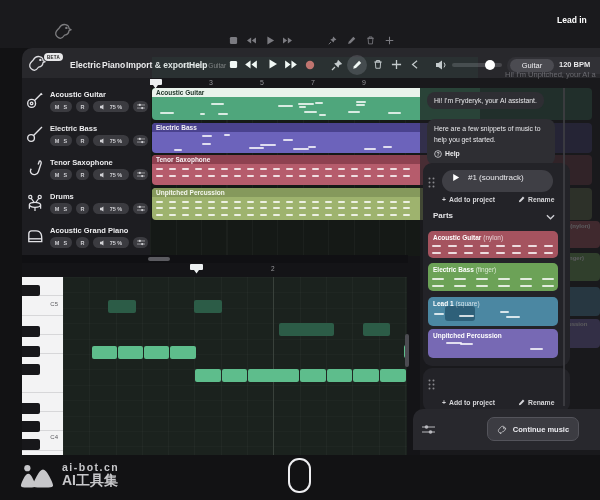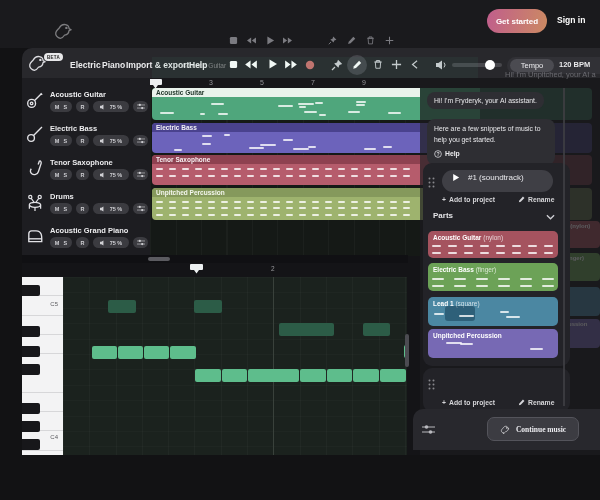--- a/index.html
+++ b/index.html
@@ -31,21 +31,21 @@
   .helprow{display:flex;align-items:center;gap:3px;margin-top:4px;font-weight:700;}
   .card{position:absolute;background:#232328;border-radius:9px;z-index:7;}
   .card1{left:423px;top:163px;width:147px;height:203px;}
   .card2{left:423px;top:368px;width:147px;height:44px;}
   .snippet-pill{position:absolute;left:19px;width:111px;height:22px;border:none;border-radius:11px;background:#3f3f45;
      color:#e8e8eb;font-size:8px;font-family:inherit;display:flex;align-items:center;gap:8px;padding:0 0 7px 10px;cursor:pointer;}
   .action{position:absolute;display:flex;align-items:center;gap:3px;font-size:6.8px;font-weight:700;color:#d5d5d8;cursor:pointer;white-space:nowrap;}
   .partshdr{position:absolute;left:10px;top:48px;font-size:8px;font-weight:600;color:#e3e3e6;}
   .contbar{position:absolute;left:413px;top:409px;width:187px;height:41px;background:#28282d;border-top-left-radius:10px;z-index:7;}
   .contbtn{position:absolute;left:74px;top:8px;width:92px;height:24px;border-radius:7px;background:#3c3c42;border:1px solid #54545b;
-     color:#ececf0;font-size:7.5px;font-weight:700;font-family:Liberation Serif, serif;display:flex;align-items:center;justify-content:center;gap:5px;cursor:pointer;}
+     color:#ececf0;font-size:7.5px;font-weight:700;font-family:Liberation Sans, sans-serif;display:flex;align-items:center;justify-content:center;gap:5px;cursor:pointer;}
   .vline{position:absolute;left:563px;top:88px;width:2px;height:318px;background:#3e3e43;opacity:.85;z-index:8;}
   
   .tl-bg{position:absolute;left:150px;top:78px;width:270px;height:178px;background:#151916;
      background-image:repeating-linear-gradient(90deg,rgba(255,255,255,.03) 0 1px,transparent 1px 25.5px);z-index:1;}
   .tl-ruler{position:absolute;left:150px;top:78px;width:270px;height:10px;background:#17171a;z-index:2;}
   .tracks-panel{position:absolute;left:22px;top:78px;width:128px;height:178px;background:#1d1d21;z-index:3;}
   .hscroll-track{position:absolute;left:22px;top:255px;width:386px;height:8px;background:#101013;z-index:3;}
   .hscroll-handle{position:absolute;left:148px;top:257px;width:22px;height:4px;background:#5b5b60;border-radius:2px;z-index:3;}
   .pr-ruler{position:absolute;left:22px;top:263px;width:386px;height:14px;background:#141417;z-index:3;}
   .piano{position:absolute;left:22px;top:277px;width:41px;height:178px;background:#f3f3f4;z-index:3;
@@ -519,21 +519,21 @@
     </div>
   <div class="ti" id="tb-vol" style="left:436px;top:60px;width:12px;height:10px;color:#cfcfd4;">
       <svg viewBox="0 0 12 10" style="display:block;width:100%;height:100%">
         <path d="M0 3h2.4L6 .4v9.2L2.4 7H0z" fill="currentColor"></path>
         <path d="M8 2.6q2.2 2.4 0 4.8" stroke="currentColor" fill="none" stroke-width="1"></path>
       </svg>
     </div>
   <div class="vol-track"></div>
   <div class="vol-knob"></div>
   <div class="tempo-box">
-    <div class="tempo-seg">Tempo</div>
+    <div class="tempo-seg">Guitar</div>
     <div class="tempo-val">120 BPM</div>
   </div>
 
   <div class="assistant-bg"></div>
   <div id="ghost-layer">
       <div class="abs" style="left: 420px; top: 88px; width: 60px; height: 32px; background: rgb(79, 166, 124); opacity: 0.3;"></div>
       <div class="abs" style="left: 480px; top: 88px; width: 112px; height: 32px; background: rgb(79, 166, 124); opacity: 0.16; border-radius: 0px 4px 4px 0px;"></div>
       <div class="abs" style="left: 420px; top: 123px; width: 60px; height: 30px; background: rgb(108, 99, 187); opacity: 0.3;"></div>
       <div class="abs" style="left: 480px; top: 123px; width: 112px; height: 30px; background: rgb(108, 99, 187); opacity: 0.16; border-radius: 0px 4px 4px 0px;"></div>
       <div class="abs" style="left: 420px; top: 155px; width: 60px; height: 30px; background: rgb(182, 92, 108); opacity: 0.3;"></div>
@@ -766,18 +766,31 @@
         </div>
       </div>
     <div class="abs" id="ghost-bird" style="left:53px;top:20px;width:22px;height:22px;color:#cfcfd2;opacity:.55;">
         <svg viewBox="0 0 24 24" style="display:block;width:100%;height:100%">
           <g fill="none" stroke="currentColor" stroke-width="1.4" stroke-linecap="round" stroke-linejoin="round">
             <path d="M8 20c-3-.5-5.5-3-5-6 .4-2.4 2.2-3.4 3.6-5C8 6.5 10.5 4.5 13.5 5c2.4.4 4 2.3 4 4.4l2.3 1.2-2.3 1c-.3 2.8-2.3 4.6-4.8 4.8-1 1.6-2.6 3.3-4.7 3.6z"></path>
             <circle cx="14.6" cy="8.6" r=".6" fill="currentColor"></circle>
           </g>
         </svg>
       </div>
-    <button class="btn-get-started">Get started</button>
-    <button class="btn-signin">Sign in</button>
+    <button class="btn-signin">Lead in</button>
   </div>
 
+  <div class="footer">
+    <div class="abs" id="wm-icon" style="left:20px;top:6px;width:34px;height:29px;color:#c7c7ca;">
+        <svg viewBox="0 0 37 30" style="display:block;width:100%;height:100%">
+          <g fill="currentColor">
+            <circle cx="8" cy="7" r="3.4"></circle>
+            <path d="M1 26Q1 24 3.8 18.5 6.5 13 9 13q2.5 0 5 5.5Q16.8 24 16.8 26q0 2-3.8 2H4.8Q1 28 1 26z"></path>
+            <path d="M14 26q0-2.5 4-10 4-7.5 7-7.5t7 7.5q4 7.5 4 10 0 2-5 2H19q-5 0-5-2z"></path>
+          </g>
+        </svg>
+      </div>
+    <div class="wm-site">ai-bot.cn</div>
+    <div class="wm-brand">AI工具集</div>
+    <div class="capsule"></div>
+  </div>
 
 </div>
 
 </body></html>

